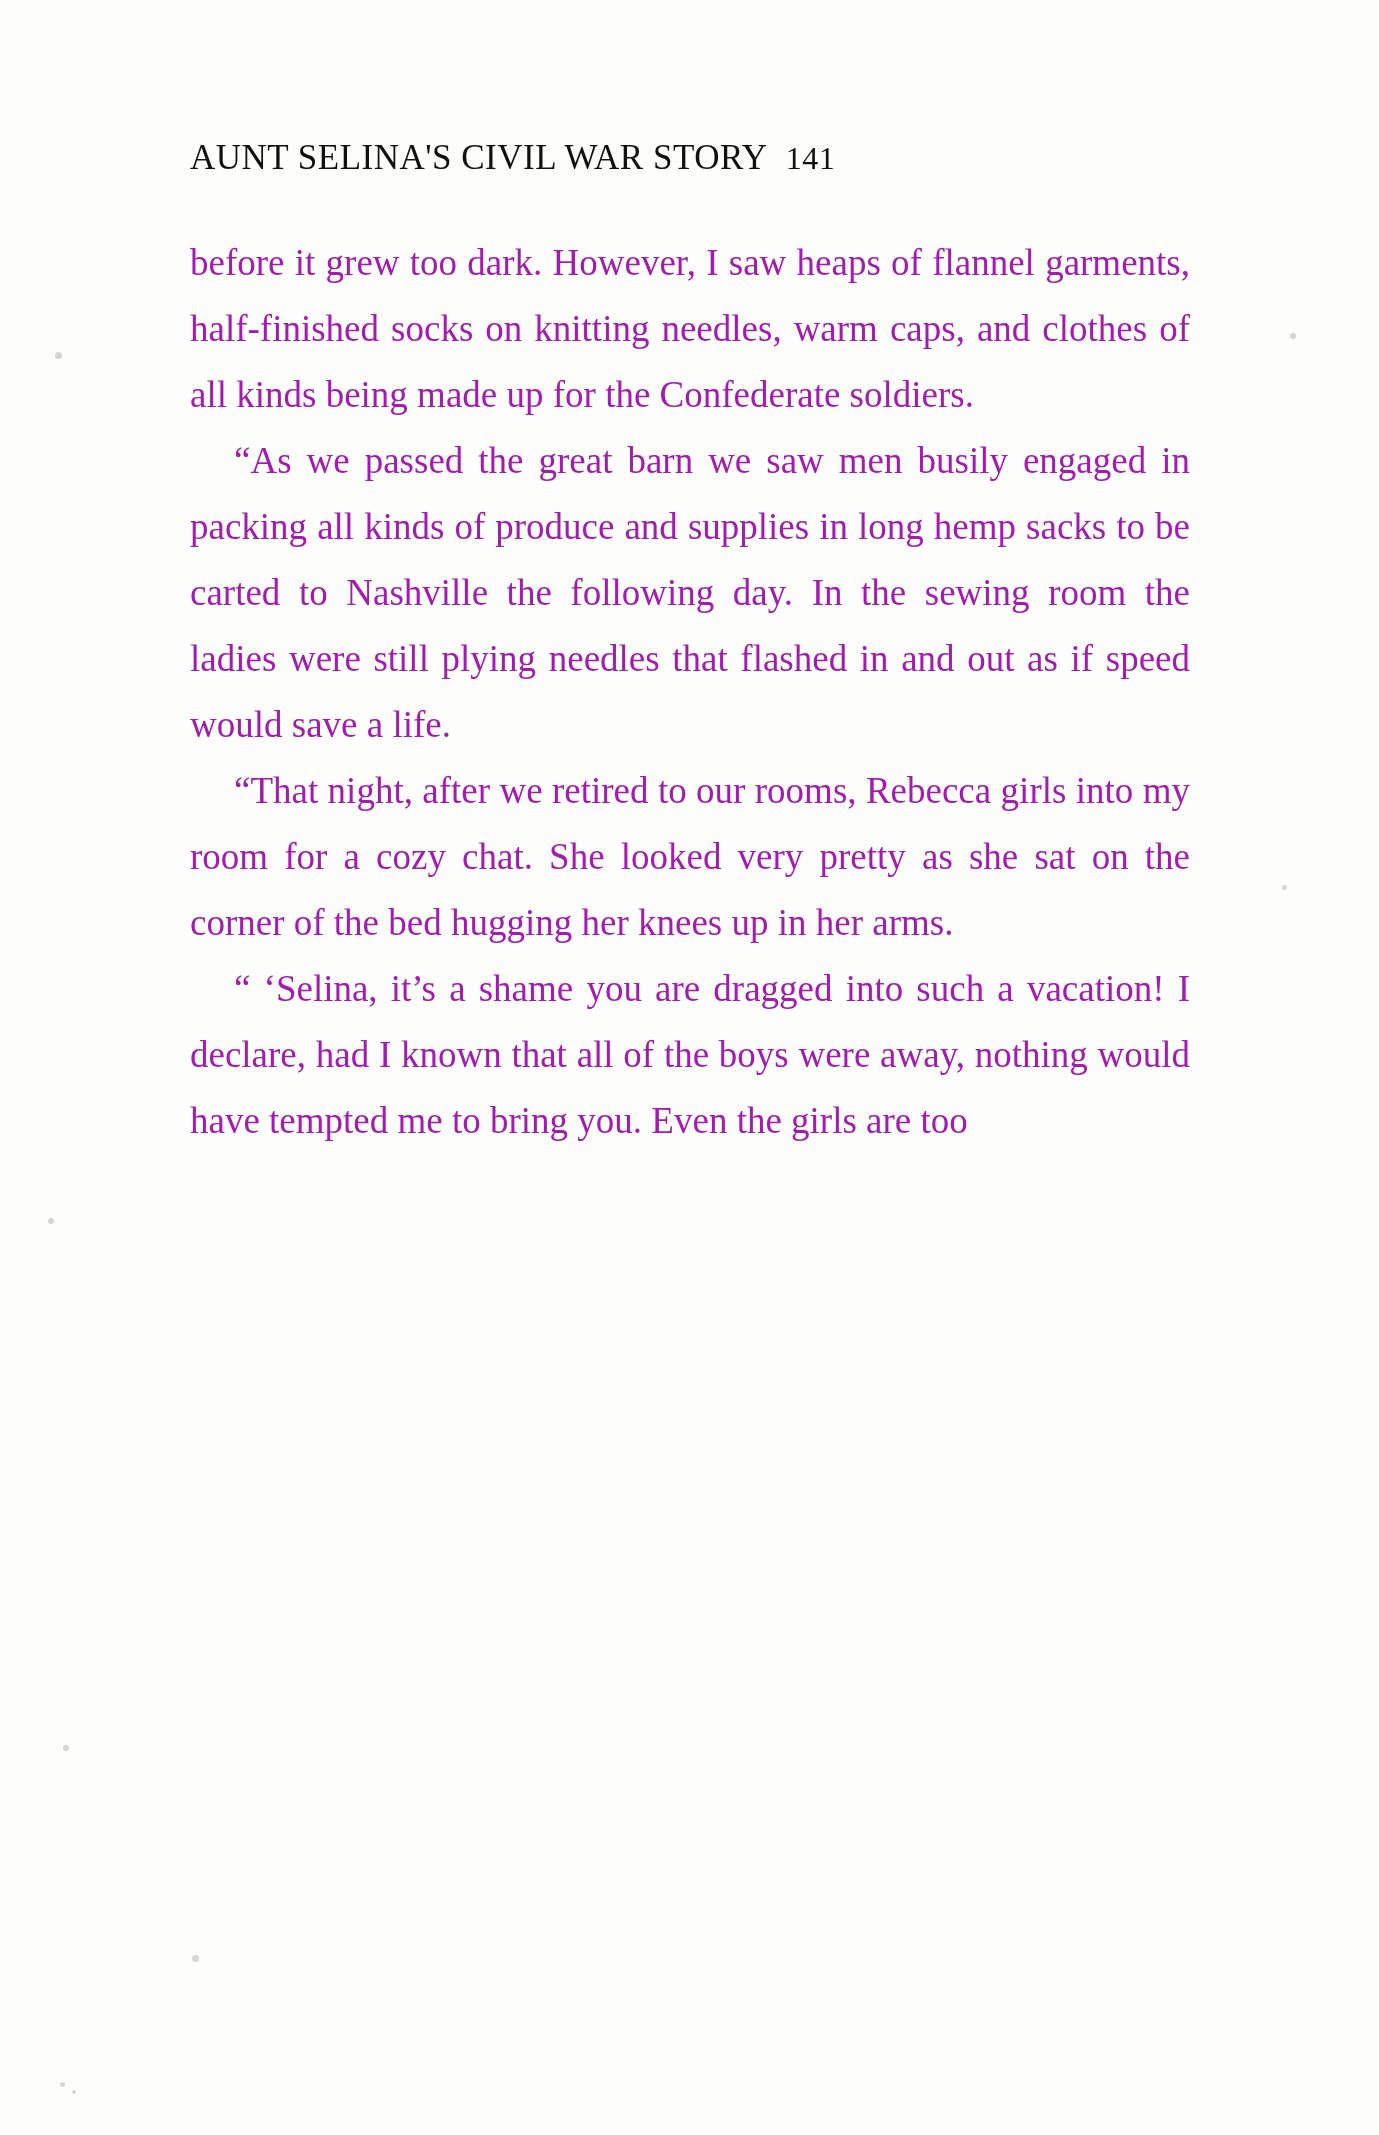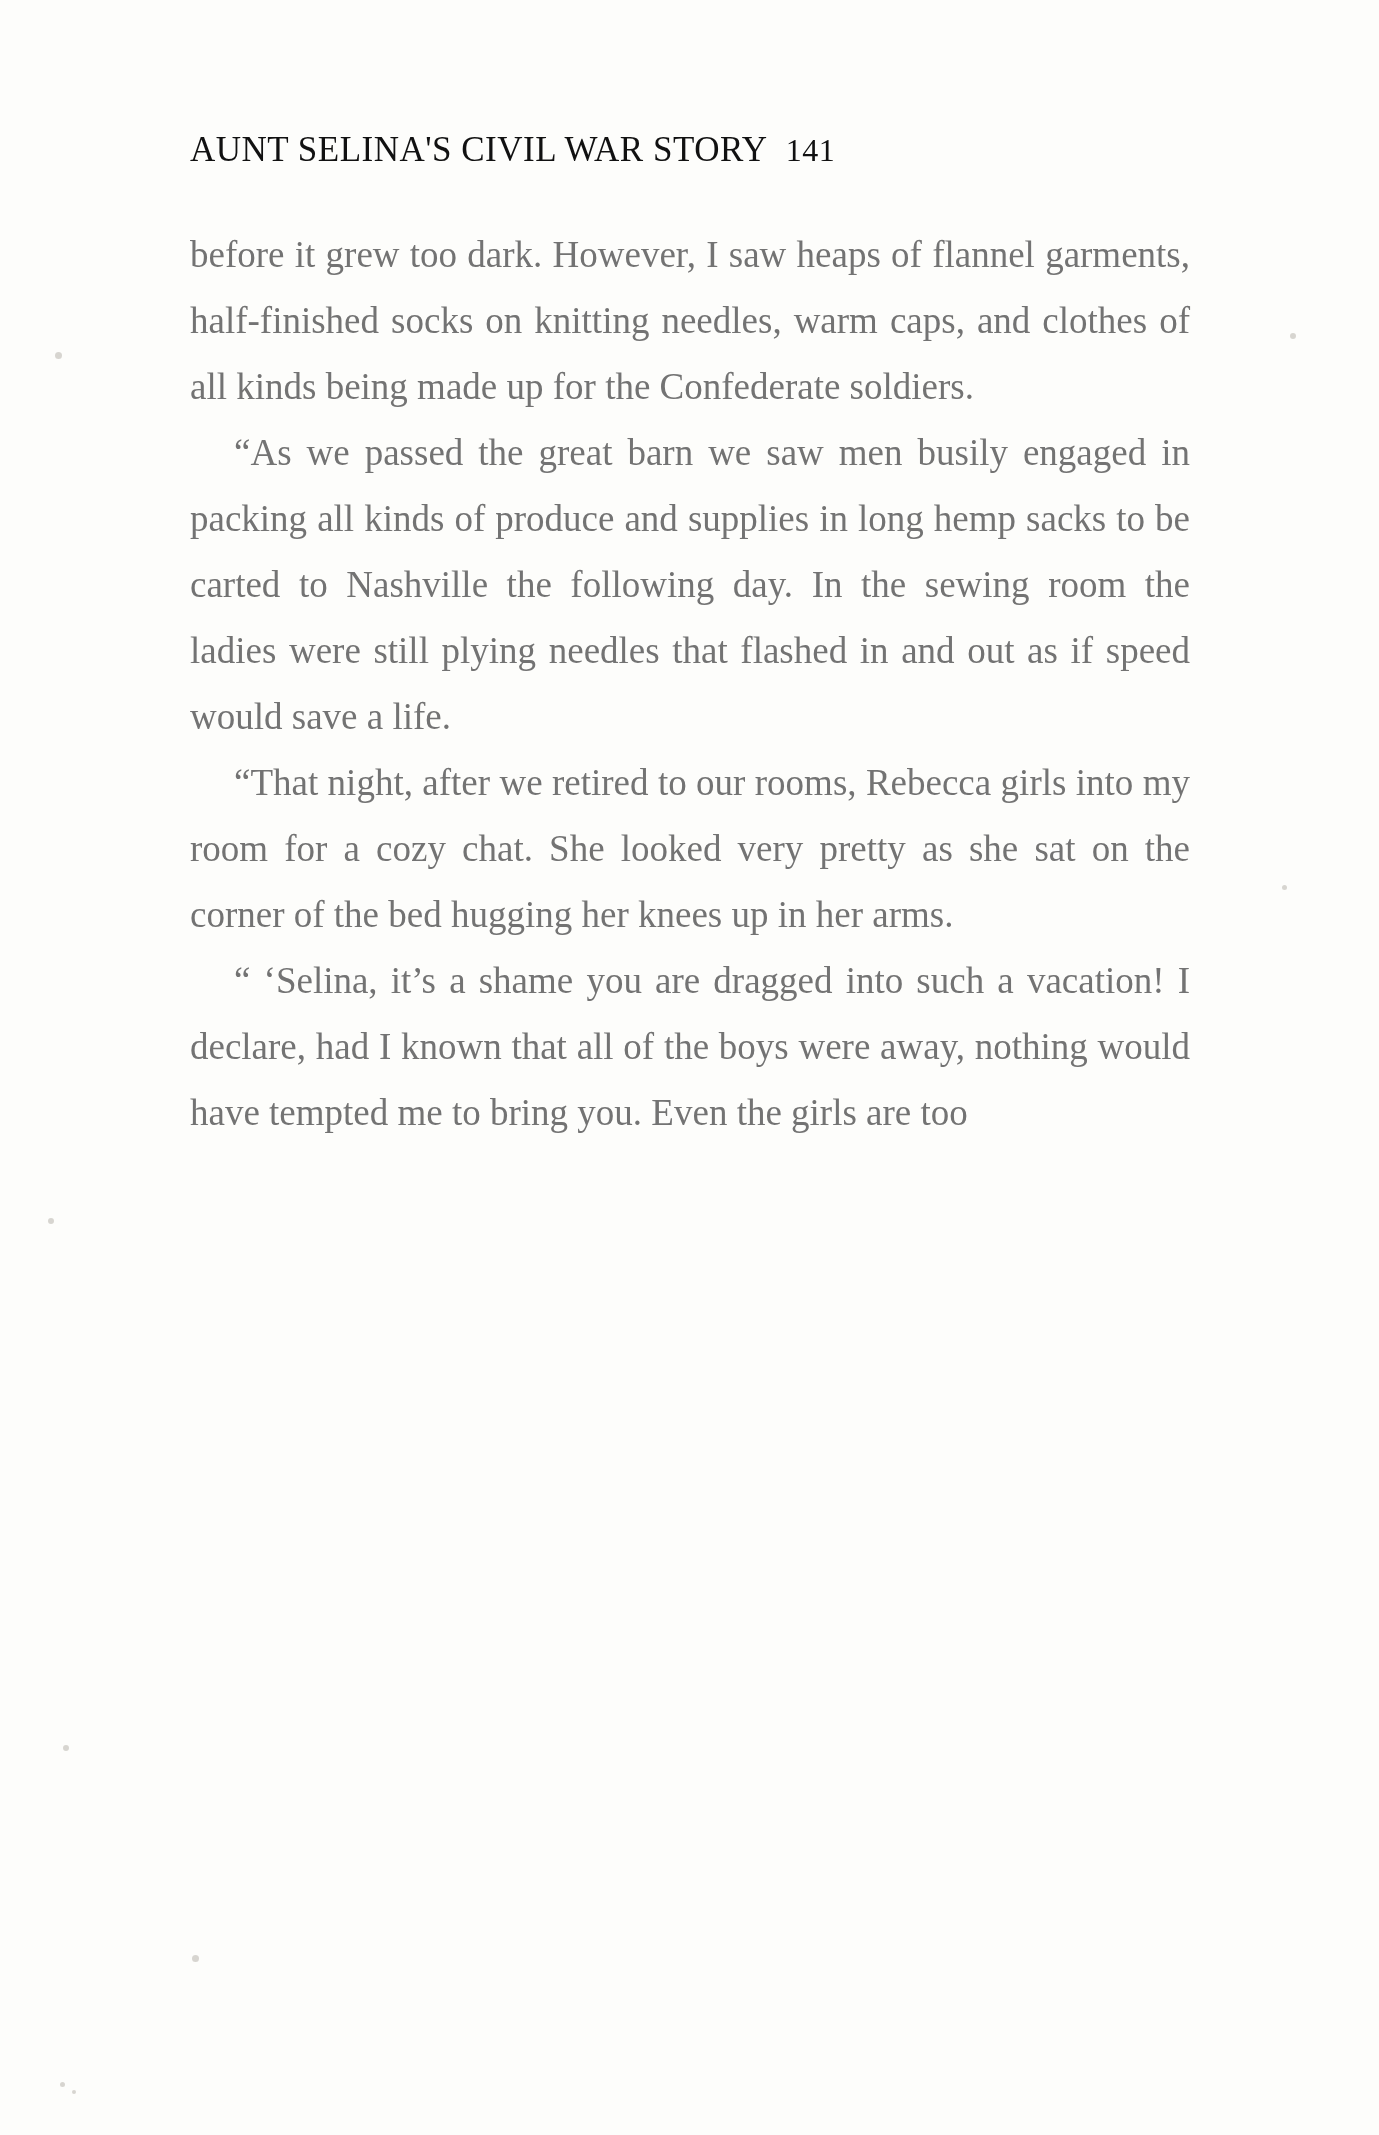--- a/index.html
+++ b/index.html
@@ -19,41 +19,41 @@
     position: absolute;
     top: 0;
     left: 0;
     width: 1379px;
     height: 2135px;
     background: #fdfdfb;
   }
   .content {
     position: absolute;
     left: 190px;
-    top: 130px;
+    top: 138px;
     width: 1000px;
   }
   .running-head {
     font-size: 35px;
     letter-spacing: 0.5px;
     white-space: nowrap;
     margin-bottom: 52px;
     color: #111;
   }
   .running-head .page-number {
     margin-left: 18px;
     font-size: 32px;
   }
   p.para {
     margin: 0;
     font-size: 37px;
     line-height: 66px;
     text-align: justify;
     text-justify: inter-word;
-    color: #737373;
+    color: #a21caf;
     text-indent: 0;
   }
   p.para.indented {
     text-indent: 44px;
   }
   
   .speckle {
     position: absolute;
     background: #b8b4ad;
     border-radius: 50%;

